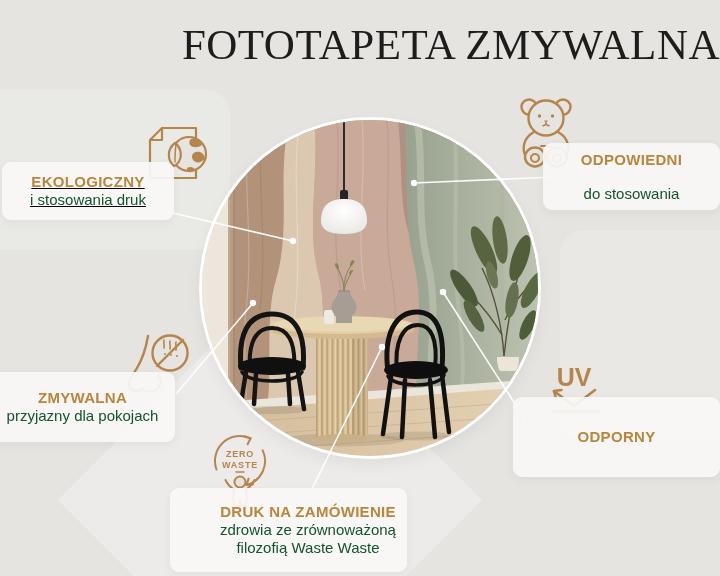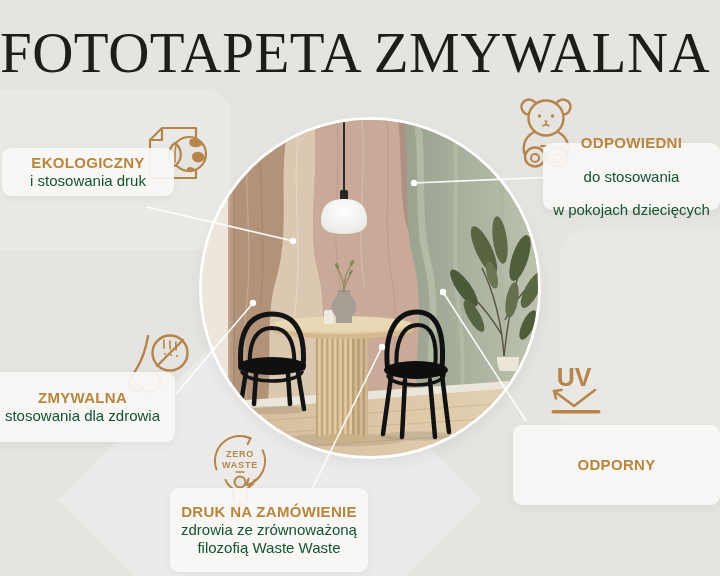--- a/index.html
+++ b/index.html
@@ -4,47 +4,47 @@
 <style>
   html,body{margin:0;padding:0;}
   body{width:720px;height:576px;overflow:hidden;font-family:"Liberation Sans",sans-serif;}
   #canvas{position:relative;width:720px;height:576px;background:#e5e4e1;overflow:hidden;}
 
   .bg-tile{position:absolute;pointer-events:none;}
   #tile-a{left:120px;top:350px;width:300px;height:300px;background:rgba(255,255,255,.28);transform:rotate(45deg);}
   #tile-b{left:-30px;top:90px;width:260px;height:160px;background:rgba(255,255,255,.18);border-radius:24px;}
   #tile-c{left:560px;top:230px;width:220px;height:210px;background:rgba(255,255,255,.15);border-radius:24px;}
 
-  #title{position:absolute;top:20px;left:0;width:720px;text-align:left;
-    font-family:"Liberation Serif",serif;font-size:57px;font-weight:400;
+  #title{position:absolute;top:20px;left:0;width:720px;text-align:right;
+    font-family:"Liberation Serif",serif;font-size:43px;font-weight:400;
     color:#1d1d1b;letter-spacing:.5px;margin:0;}
 
   #photo-circle{position:absolute;left:202px;top:120px;width:336px;height:336px;border-radius:50%;
     overflow:hidden;box-shadow:0 0 0 3px rgba(255,255,255,.95), 0 6px 18px rgba(0,0,0,.07);}
   #photo-circle svg{display:block;}
 
   #connector-lines{position:absolute;left:0;top:0;pointer-events:none;}
 
   .icon{position:absolute;}
   #icon-eco{left:146px;top:124px;}
   #icon-bear{left:514px;top:94px;}
   #icon-nose{left:112px;top:332px;}
   #icon-zero{left:204px;top:430px;}
   #icon-uv{left:546px;top:356px;}
 
   .callout{position:absolute;background:rgba(249,248,246,.93);border-radius:9px;
     box-shadow:0 3px 10px rgba(60,55,45,.06);display:flex;flex-direction:column;
     justify-content:center;align-items:center;text-align:center;line-height:1.18;}
   .co-title{color:#b8863d;font-weight:bold;font-size:15px;letter-spacing:.3px;}
   .co-line{color:#14532d;font-size:15px;}
-  #co-eko{left:2px;top:148px;width:172px;height:48px;}
+  #co-eko{left:2px;top:162px;width:172px;height:58px;text-decoration:underline;}
   #co-bear{left:543px;top:143px;width:177px;height:67px;gap:16px;}
   #co-bez{left:-10px;top:372px;width:185px;height:70px;}
-  #co-druk{left:170px;top:488px;width:198px;height:84px;}
-  #co-uv{left:513px;top:397px;width:207px;height:80px;margin-top:28px;}
+  #co-druk{left:170px;top:488px;width:198px;height:84px;padding-left:39px;}
+  #co-uv{left:513px;top:397px;width:207px;height:80px;}
 
   .gold-stroke{stroke:#b5854b;fill:none;stroke-linecap:round;stroke-linejoin:round;}
 </style>
 </head>
 <body>
 
 <div id="canvas">
 
   <div class="bg-tile" id="tile-a"></div>
   <div class="bg-tile" id="tile-b"></div>
@@ -289,26 +289,25 @@
   </svg>
 
   <div class="callout" id="co-eko">
     <div class="co-title">EKOLOGICZNY</div>
     <div class="co-line">i stosowania druk</div>
   </div>
 
   <div class="callout" id="co-bear">
     <div class="co-title">ODPOWIEDNI</div>
     <div class="co-line">do stosowania</div>
-    <div class="co-line">w pokojach dziecięcych</div>
   </div>
 
   <div class="callout" id="co-bez">
     <div class="co-title">ZMYWALNA</div>
-    <div class="co-line">stosowania dla zdrowia</div>
+    <div class="co-line">przyjazny dla pokojach</div>
   </div>
 
   <div class="callout" id="co-druk">
     <div class="co-title">DRUK NA ZAMÓWIENIE</div>
     <div class="co-line">zdrowia ze zrównoważoną</div>
     <div class="co-line">filozofią Waste Waste</div>
   </div>
 
   <div class="callout" id="co-uv">
     <div class="co-title">ODPORNY</div>

